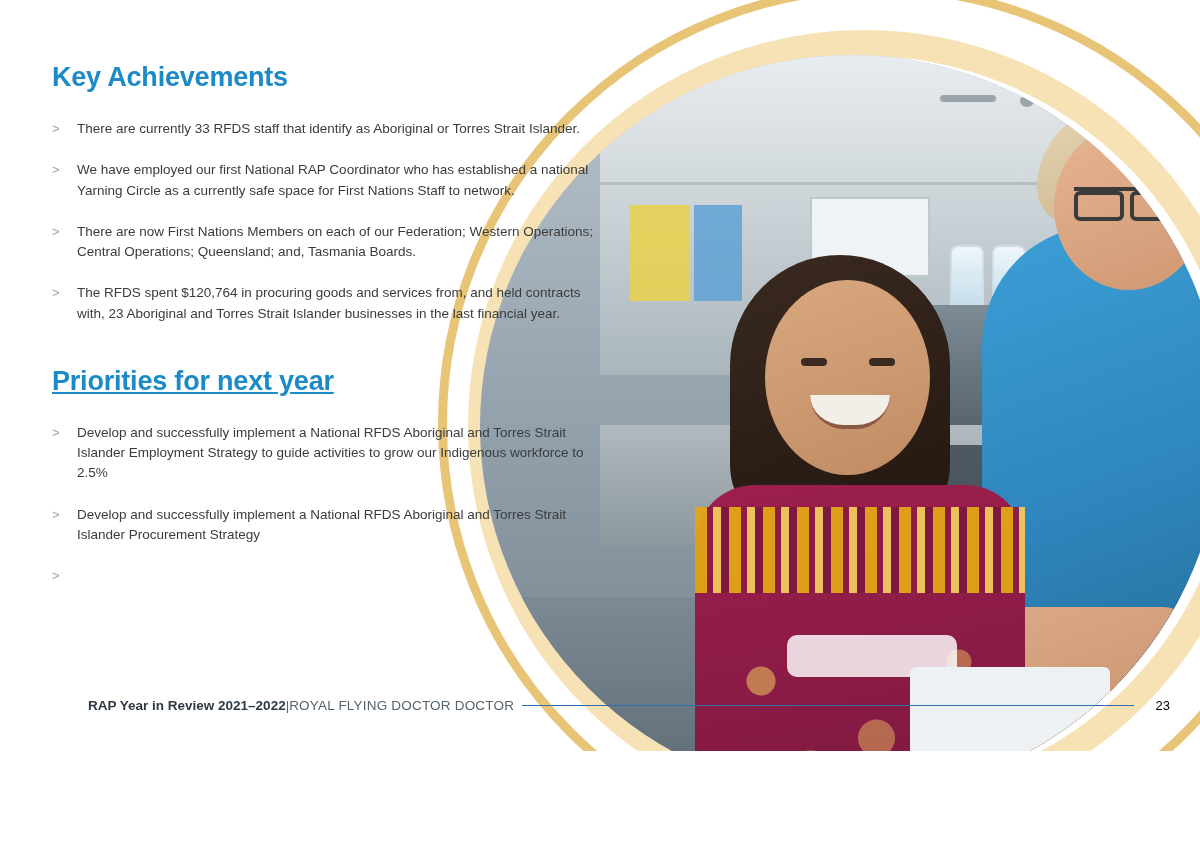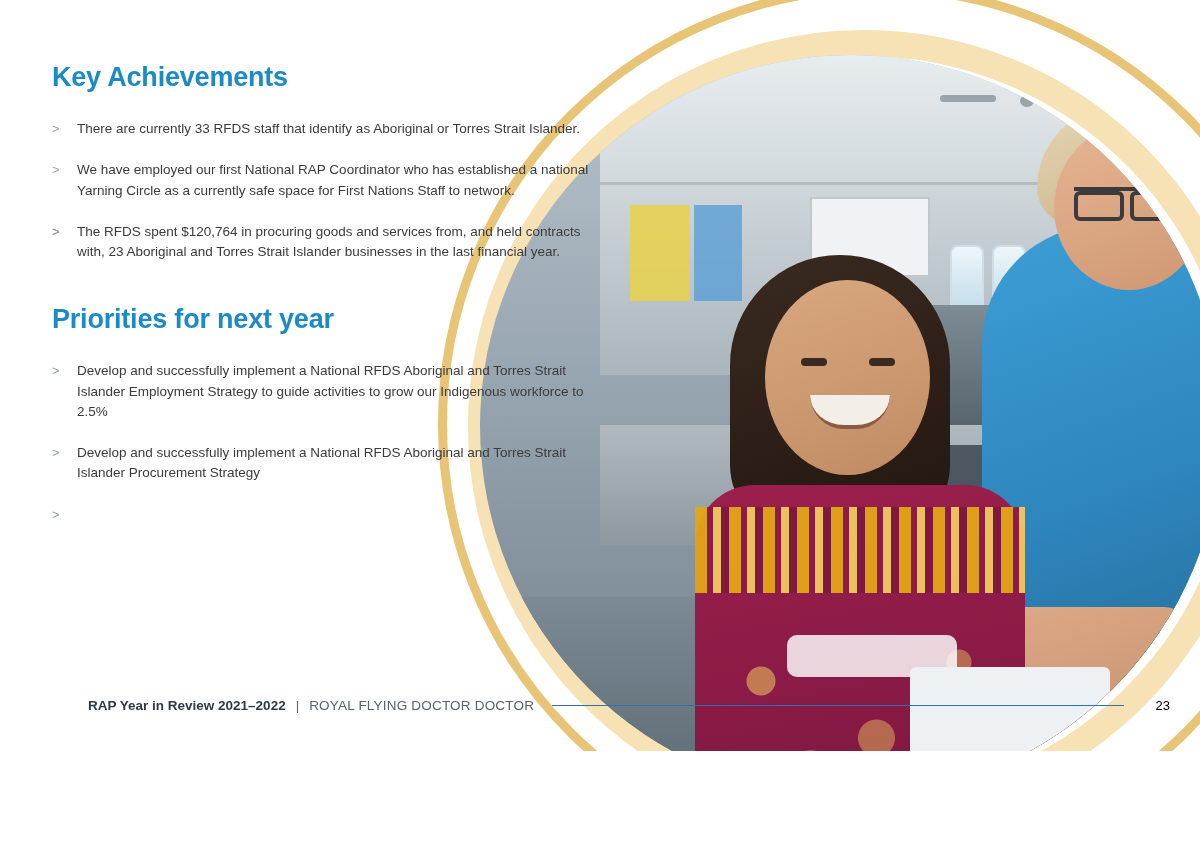--- a/index.html
+++ b/index.html
@@ -203,21 +203,21 @@
     top: 62px;
     width: 560px;
   }
   h1.section-title {
     color: #1b8ac6;
     font-size: 27px;
     font-weight: bold;
     letter-spacing: -0.2px;
     margin-bottom: 26px;
   }
-  h1.section-title.second { margin-top: 42px; }
+  h1.section-title.second { margin-top: 42px; text-decoration: underline; }
   ul.bullets { list-style: none; }
   ul.bullets li {
     position: relative;
     padding-left: 25px;
     margin-bottom: 21px;
     font-size: 13.5px;
     line-height: 1.5;
     color: #3b3b3b;
   }
   ul.bullets li .chev {
@@ -229,21 +229,20 @@
   }
 
   
   .footer {
     position: absolute;
     left: 52px;
     bottom: 38px;
     right: 30px;
     display: flex;
     align-items: center;
-    gap: 10px;
     font-size: 13.5px;
     color: #2f3a45;
     z-index: 5;
     padding-left: 36px;
   }
   .footer .f-bold { font-weight: bold; color: #2f3a45; }
   .footer .f-sep { color: #5a6570; }
   .footer .f-light { color: #56636d; letter-spacing: .2px; }
   .footer .rule {
     flex: 1;
@@ -314,20 +313,21 @@
       <li>
         <span class="chev">&gt;</span>
         <span>There are currently 33 RFDS staff that identify as Aboriginal or Torres Strait Islander.</span>
       </li>
       <li>
         <span class="chev">&gt;</span>
         <span>We have employed our first National RAP Coordinator who has established a national Yarning Circle as a currently safe space for First Nations Staff to network.</span>
       </li>
       <li>
         <span class="chev">&gt;</span>
+        <span>There are now First Nations Members on each of our Federation; Western Operations; Central Operations; Queensland; and, Tasmania Boards.</span>
       </li>
       <li>
         <span class="chev">&gt;</span>
         <span>The RFDS spent $120,764 in procuring goods and services from, and held contracts with, 23 Aboriginal and Torres Strait Islander businesses in the last financial year.</span>
       </li>
     </ul>
 
     <h1 class="section-title second">Priorities for next year</h1>
     <ul class="bullets">
       <li>

